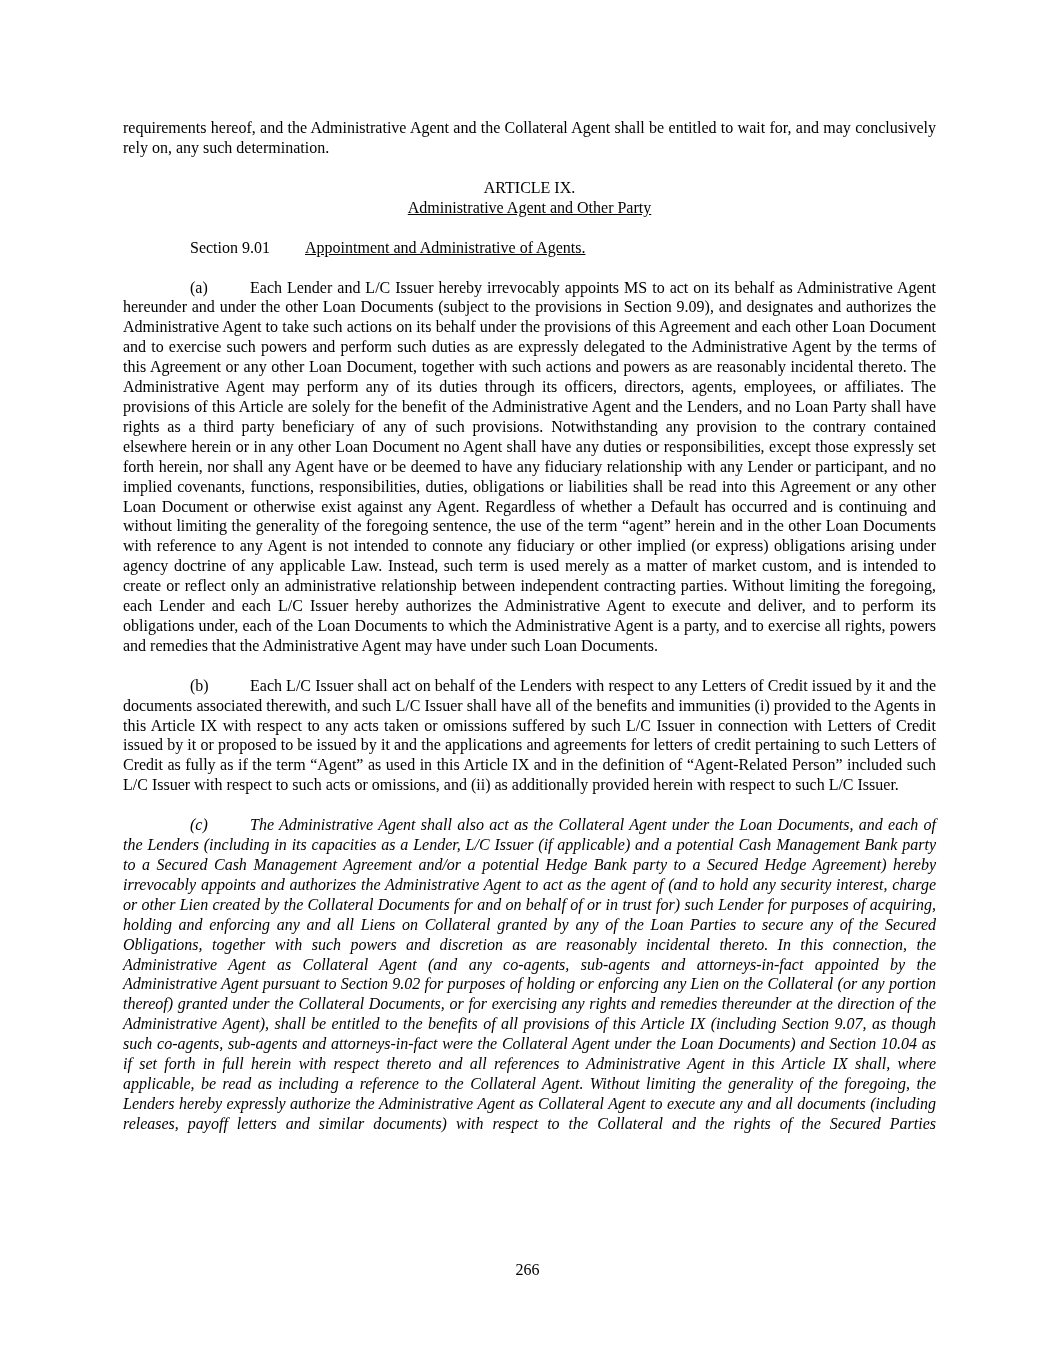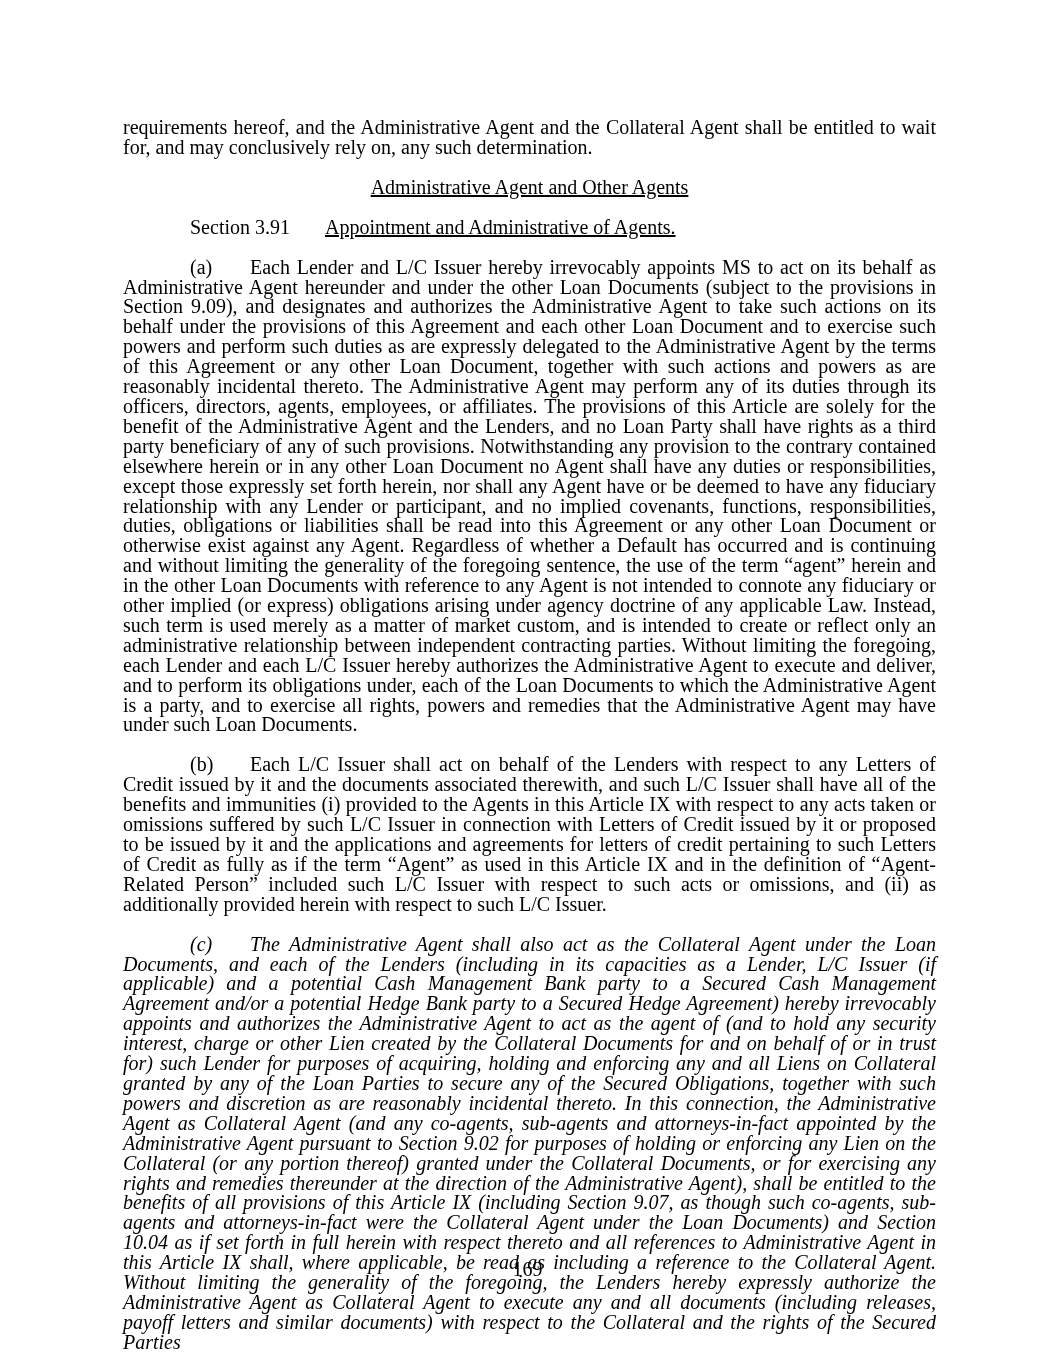--- a/index.html
+++ b/index.html
@@ -7,21 +7,21 @@
     padding: 0;
     background: #ffffff;
   }
   .page {
     position: relative;
     width: 1055px;
     height: 1365px;
     background: #ffffff;
     color: #000000;
     font-family: "Liberation Serif", "DejaVu Serif", serif;
-    font-size: 20px;
+    font-size: 16px;
     line-height: 19.9px;
     overflow: hidden;
   }
   .content {
     position: absolute;
     left: 123px;
     top: 118px;
     width: 813px;
   }
   p, .line {
@@ -68,26 +68,27 @@
   }
 </style>
 </head>
 <body>
 
 <div class="page">
   <div class="content">
 
     <p class="justify">requirements hereof, and the Administrative Agent and the Collateral Agent shall be entitled to wait for, and may conclusively rely on, any such determination.</p>
 
-    <div class="center article-sub"><span class="u">Administrative Agent and Other Agents</span></div>
+    <div class="center article-head">ARTICLE IX.</div>
+    <div class="center article-sub"><span class="u">Administrative Agent and Other Party</span></div>
 
-    <p class="line indent"><span>Section 3.91</span><span class="tab-section"></span><span class="u">Appointment and Administrative of Agents.</span></p>
+    <p class="line indent"><span>Section 9.01</span><span class="tab-section"></span><span class="u">Appointment and Administrative of Agents.</span></p>
 
     <p class="justify indent"><span class="tab-label">(a)</span><span>Each Lender and L/C Issuer hereby irrevocably appoints MS to act on its behalf as Administrative Agent hereunder and under the other Loan Documents (subject to the provisions in Section 9.09), and designates and authorizes the Administrative Agent to take such actions on its behalf under the provisions of this Agreement and each other Loan Document and to exercise such powers and perform such duties as are expressly delegated to the Administrative Agent by the terms of this Agreement or any other Loan Document, together with such actions and powers as are reasonably incidental thereto.  The Administrative Agent may perform any of its duties through its officers, directors, agents, employees, or affiliates.  The provisions of this Article are solely for the benefit of the Administrative Agent and the Lenders, and no Loan Party shall have rights as a third party beneficiary of any of such provisions.  Notwithstanding any provision to the contrary contained elsewhere herein or in any other Loan Document no Agent shall have any duties or responsibilities, except those expressly set forth herein, nor shall any Agent have or be deemed to have any fiduciary relationship with any Lender or participant, and no implied covenants, functions, responsibilities, duties, obligations or liabilities shall be read into this Agreement or any other Loan Document or otherwise exist against any Agent.  Regardless of whether a Default has occurred and is continuing and without limiting the generality of the foregoing sentence, the use of the term “agent” herein and in the other Loan Documents with reference to any Agent is not intended to connote any fiduciary or other implied (or express) obligations arising under agency doctrine of any applicable Law.  Instead, such term is used merely as a matter of market custom, and is intended to create or reflect only an administrative relationship between independent contracting parties.  Without limiting the foregoing, each Lender and each L/C Issuer hereby authorizes the Administrative Agent to execute and deliver, and to perform its obligations under, each of the Loan Documents to which the Administrative Agent is a party, and to exercise all rights, powers and remedies that the Administrative Agent may have under such Loan Documents.</span></p>
 
     <p class="justify indent"><span class="tab-label">(b)</span><span>Each L/C Issuer shall act on behalf of the Lenders with respect to any Letters of Credit issued by it and the documents associated therewith, and such L/C Issuer shall have all of the benefits and immunities (i) provided to the Agents in this Article IX with respect to any acts taken or omissions suffered by such L/C Issuer in connection with Letters of Credit issued by it or proposed to be issued by it and the applications and agreements for letters of credit pertaining to such Letters of Credit as fully as if the term “Agent” as used in this Article IX and in the definition of “Agent-Related Person” included such L/C Issuer with respect to such acts or omissions, and (ii) as additionally provided herein with respect to such L/C Issuer.</span></p>
 
     <p class="cont-next-page indent"><span class="tab-label">(c)</span><span>The Administrative Agent shall also act as the Collateral Agent under the Loan Documents, and each of the Lenders (including in its capacities as a Lender, L/C Issuer (if applicable) and a potential Cash Management Bank party to a Secured Cash Management Agreement and/or a potential Hedge Bank party to a Secured Hedge Agreement) hereby irrevocably appoints and authorizes the Administrative Agent to act as the agent of (and to hold any security interest, charge or other Lien created by the Collateral Documents for and on behalf of or in trust for) such Lender for purposes of acquiring, holding and enforcing any and all Liens on Collateral granted by any of the Loan Parties to secure any of the Secured Obligations, together with such powers and discretion as are reasonably incidental thereto.  In this connection, the Administrative Agent as Collateral Agent (and any co-agents, sub-agents and attorneys-in-fact appointed by the Administrative Agent pursuant to Section 9.02 for purposes of holding or enforcing any Lien on the Collateral (or any portion thereof) granted under the Collateral Documents, or for exercising any rights and remedies thereunder at the direction of the Administrative Agent), shall be entitled to the benefits of all provisions of this Article IX (including Section 9.07, as though such co-agents, sub-agents and attorneys-in-fact were the Collateral Agent under the Loan Documents) and Section 10.04 as if set forth in full herein with respect thereto and all references to Administrative Agent in this Article IX shall, where applicable, be read as including a reference to the Collateral Agent.  Without limiting the generality of the foregoing, the Lenders hereby expressly authorize the Administrative Agent as Collateral Agent to execute any and all documents (including releases, payoff letters and similar documents) with respect to the Collateral and the rights of the Secured Parties</span></p>
 
   </div>
 
-  <div class="page-number">169</div>
+  <div class="page-number">266</div>
 </div>
 
 </body></html>

